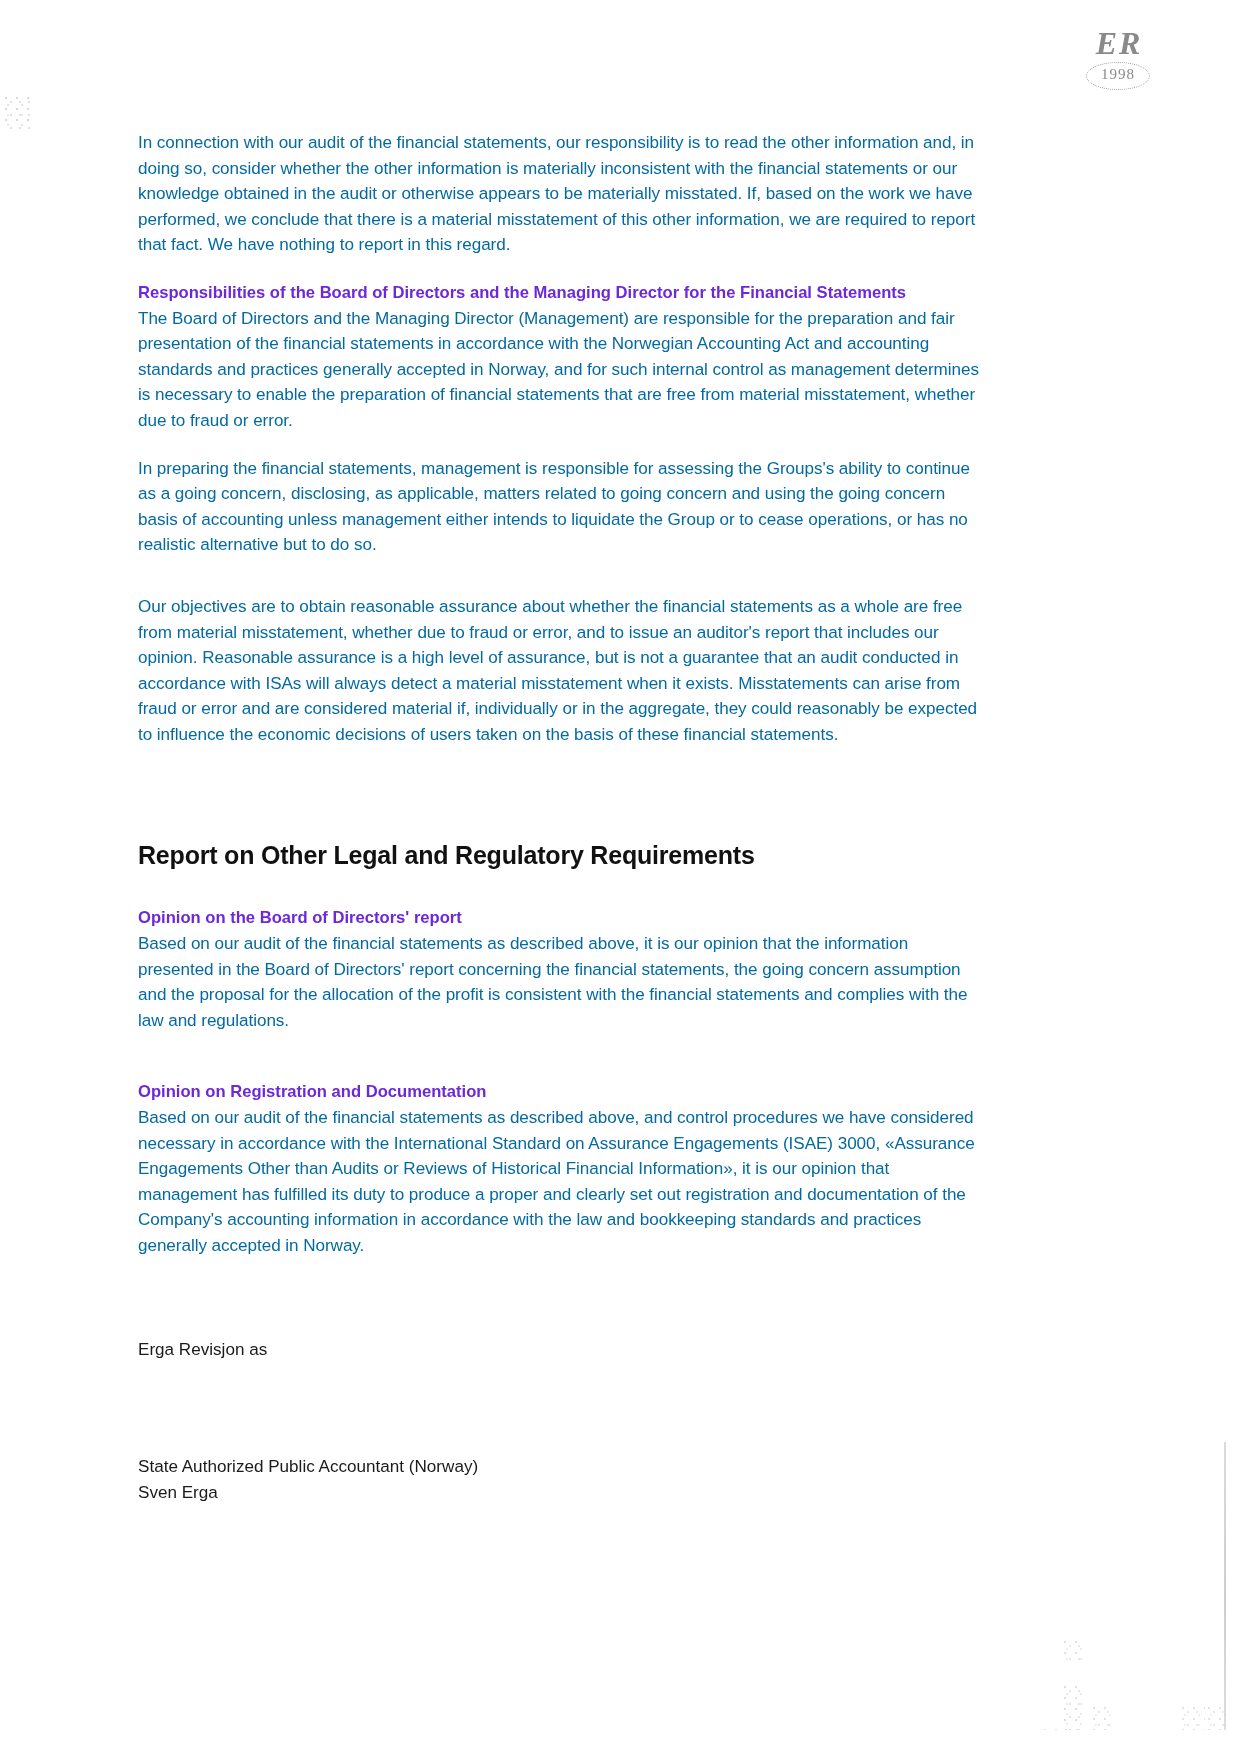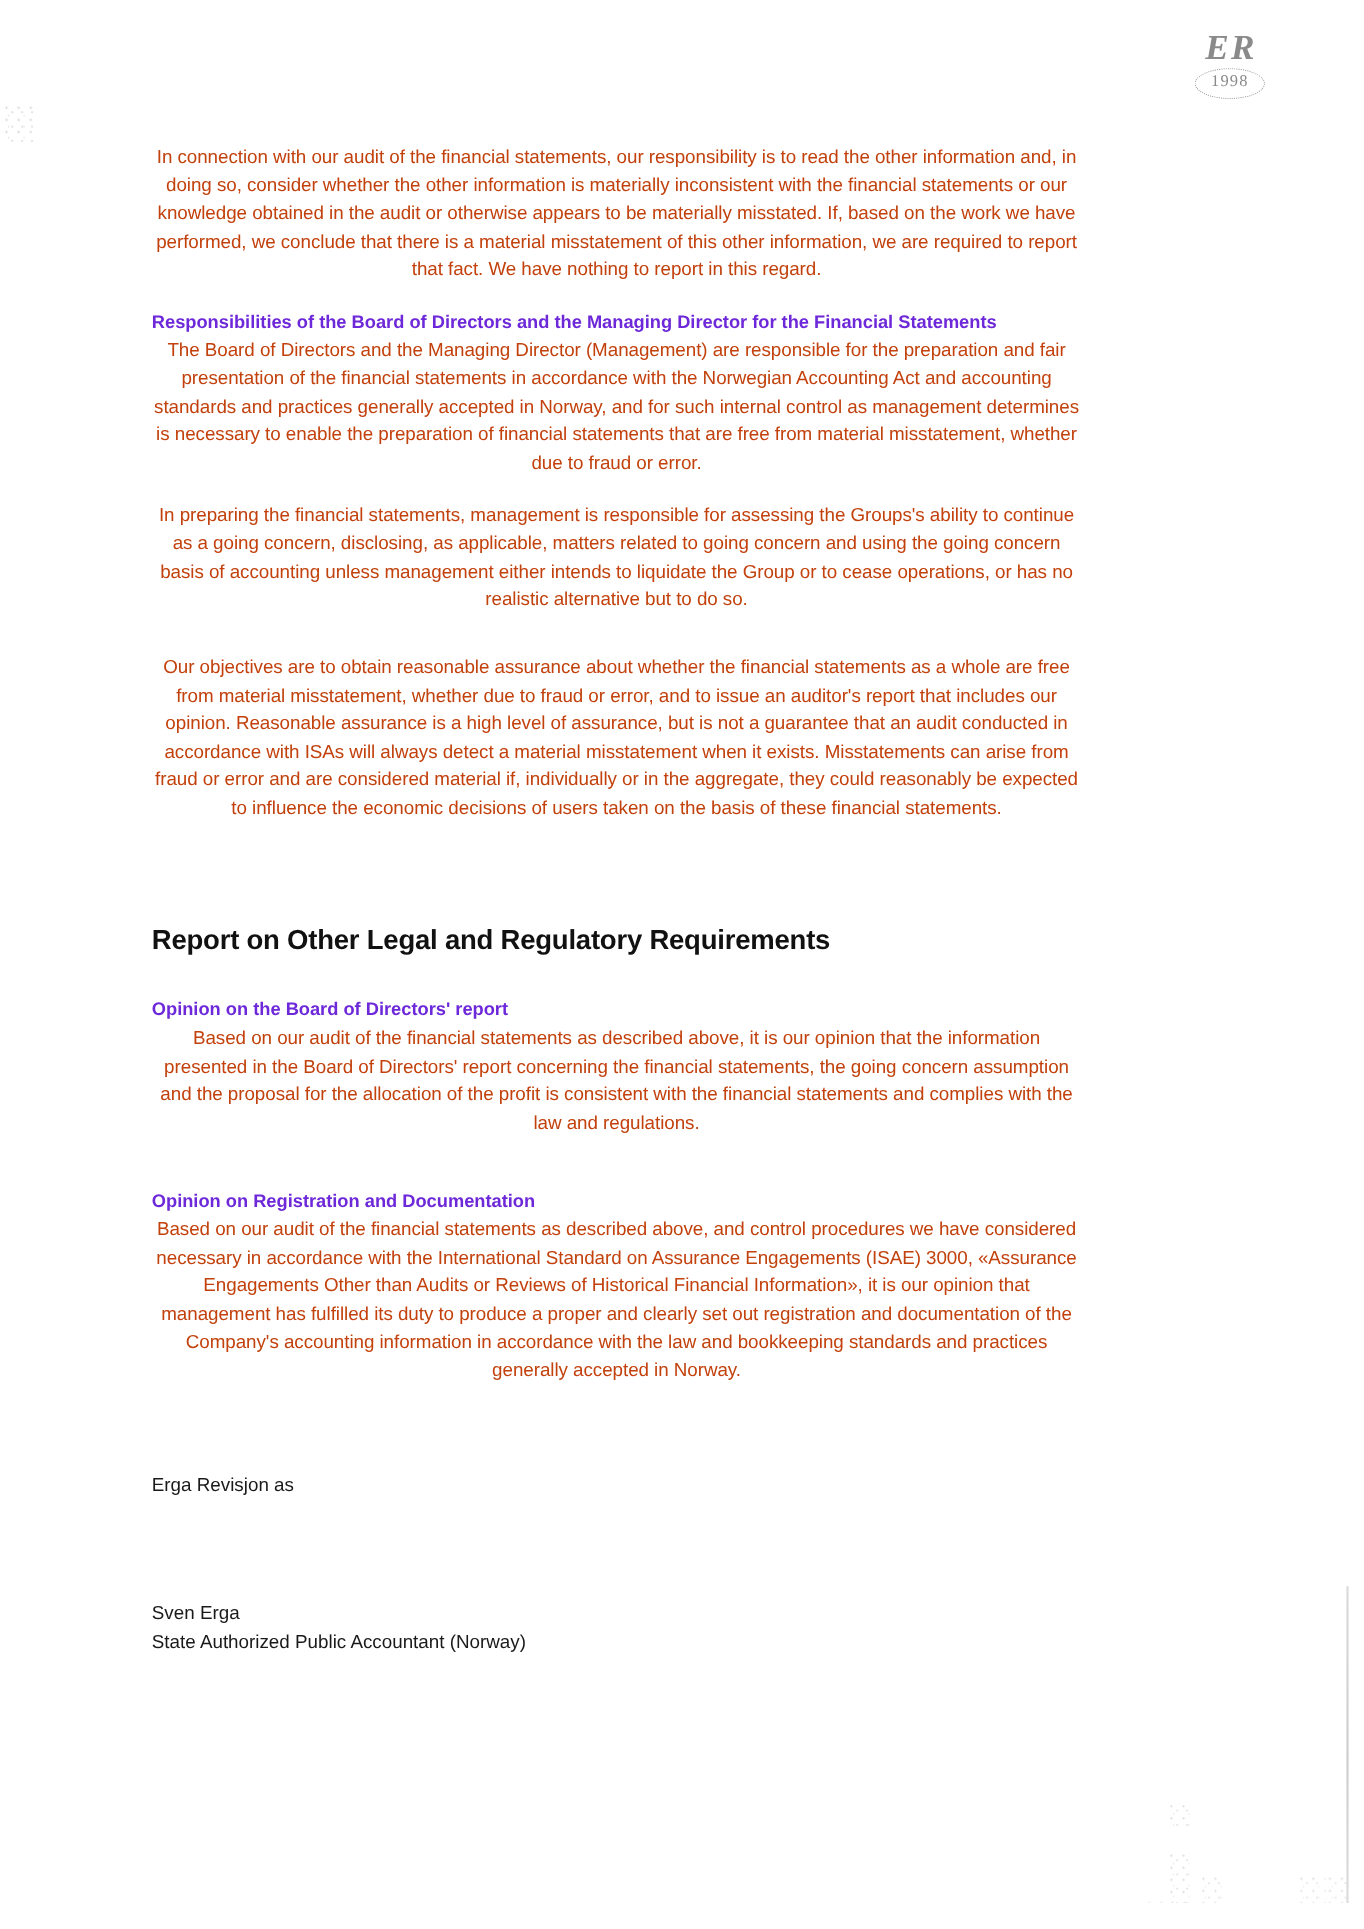--- a/index.html
+++ b/index.html
@@ -102,23 +102,23 @@
   
   .content {
     position: absolute;
     left: 138px;
     top: 130px;
     width: 845px;
   }
   .para {
     font-size: 17.1px;
     line-height: 25.6px;
-    color: #c2410c;
+    color: #0369a1;
     margin: 0 0 22px 0;
-    text-align: center;
+    text-align: left;
     letter-spacing: -0.05px;
   }
   .sub-head {
     font-size: 16.6px;
     line-height: 25.6px;
     font-weight: bold;
     color: #6d28d9;
     margin: 0;
   }
   .section-head {
@@ -185,22 +185,22 @@
 
     <h3 class="sub-head">Opinion on Registration and Documentation</h3>
     <p class="para">Based on our audit of the financial statements as described above, and control procedures we have considered necessary in accordance with the International Standard on Assurance Engagements (ISAE) 3000, «Assurance Engagements Other than Audits or Reviews of Historical Financial Information», it is our opinion that management has fulfilled its duty to produce a proper and clearly set out registration and documentation of the Company's accounting information in accordance with the law and bookkeeping standards and practices generally accepted in Norway.</p>
 
     <div class="spacer-xl"></div>
 
     <p class="sign-line">Erga Revisjon as</p>
 
     <div class="sign-gap"></div>
 
+    <p class="sign-line">State Authorized Public Accountant (Norway)</p>
     <p class="sign-line">Sven Erga</p>
-    <p class="sign-line">State Authorized Public Accountant (Norway)</p>
 
   </div>
 
   <div class="scan-speckle" id="speckle-b1"></div>
   <div class="scan-speckle" id="speckle-b2"></div>
   <div class="scan-speckle" id="speckle-b3"></div>
   <div class="scan-speckle" id="speckle-b4"></div>
   <div class="scan-speckle" id="speckle-b5"></div>
   <div class="scan-speckle" id="speckle-b6"></div>
   <div class="scan-speckle" id="speckle-b7"></div>

